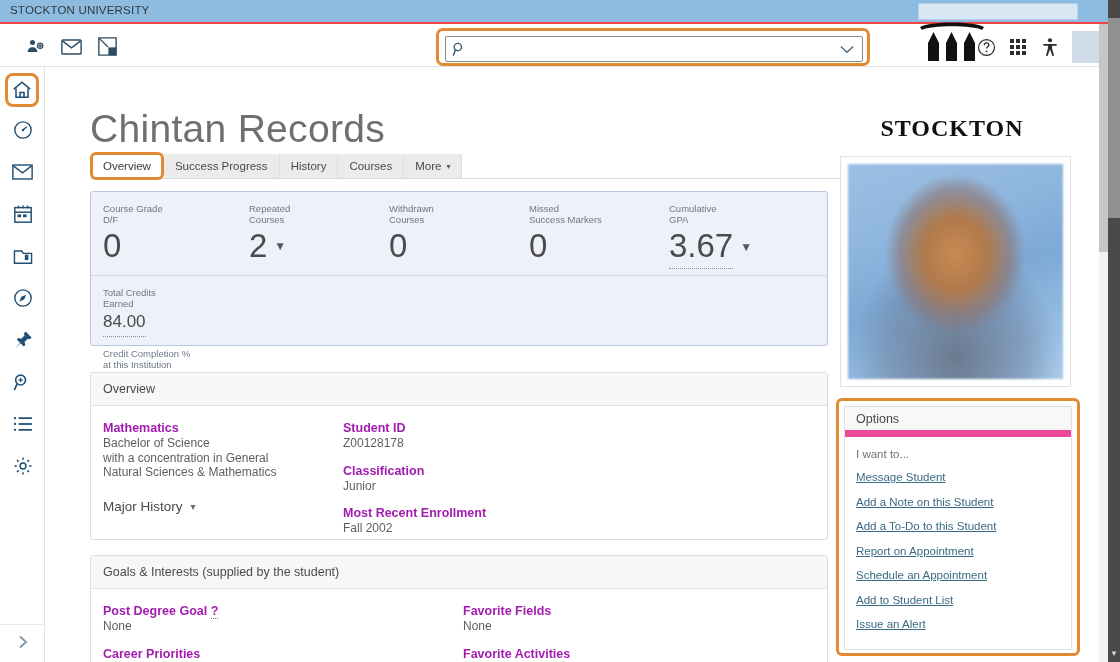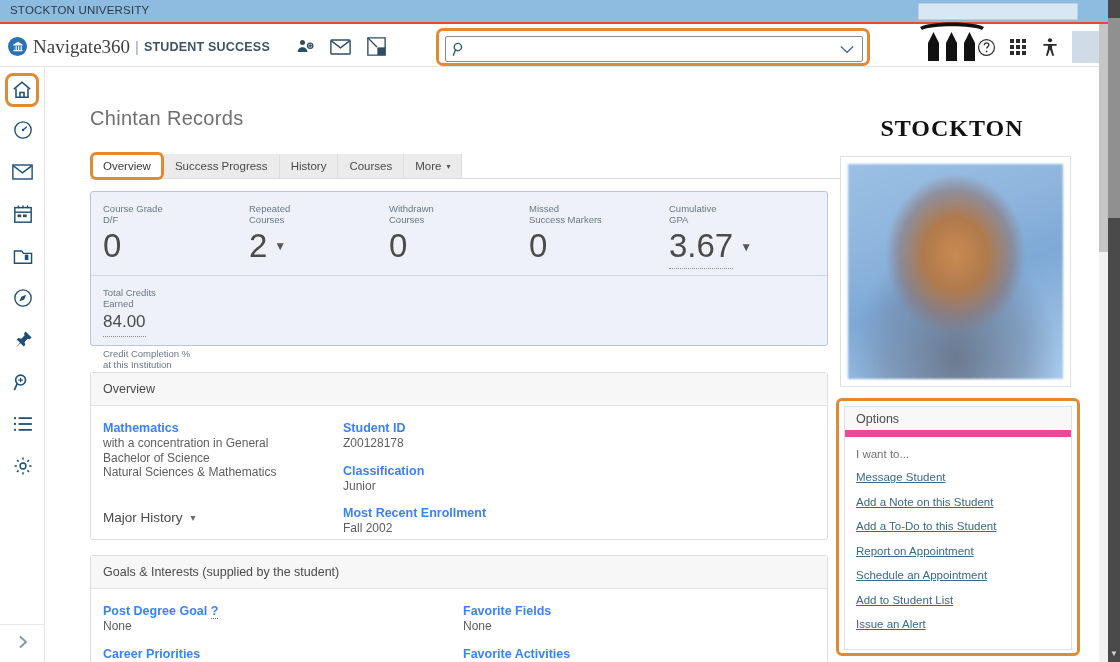--- a/index.html
+++ b/index.html
@@ -109,21 +109,21 @@
     border-top: 1px solid #eaeaea;
   }
 
   
   .main {
     position: absolute; left: 45px; top: 67px; width: 1063px; height: 595px;
     background: #fff;
   }
   .page-title {
     position: absolute; left: 45px; top: 40px;
-    font-size: 20px; color: #6f6f6f; font-weight: 400; letter-spacing: .3px;
+    font-size: 39px; color: #6f6f6f; font-weight: 400; letter-spacing: .3px;
   }
 
   
   .tabs {
     position: absolute; left: 45px; top: 88px; width: 783px; height: 24px;
     border-bottom: 1px solid #dcdcdc;
     display: flex; align-items: flex-end;
   }
   .tab {
     height: 24px; padding: 0 11px; font-size: 11.5px; color: #4a4a4a;
@@ -162,24 +162,24 @@
     border: 1px solid #dedede; border-radius: 3px; background: #fff;
   }
   .card-head {
     height: 33px; background: #f7f7f7; border-bottom: 1px solid #e3e3e3;
     display: flex; align-items: center; padding-left: 12px;
     font-size: 12.5px; color: #4a4a4a;
   }
   .card-body { padding: 14px 12px 12px 12px; position: relative; }
   .ov-left { position: absolute; left: 12px; top: 14px; width: 240px; }
   .ov-right { position: absolute; left: 252px; top: 14px; width: 350px; }
-  .fld-strong { font-size: 12.5px; font-weight: bold; color: #3b82f6; line-height: 16px; }
+  .fld-strong { font-size: 12.5px; font-weight: bold; color: #a21caf; line-height: 16px; }
   .fld-sub { font-size: 12px; color: #5e5e5e; line-height: 14.5px; }
   .major-history {
-    margin-top: 30px; font-size: 13.5px; color: #4a4a4a;
+    margin-top: 19px; font-size: 13.5px; color: #4a4a4a;
     display: flex; align-items: center;
   }
   .grp { margin-bottom: 12px; }
 
   .goals-left { position: absolute; left: 12px; top: 14px; width: 330px; }
   .goals-right { position: absolute; left: 372px; top: 14px; width: 330px; }
   .qmark { border-bottom: 1px dotted #777; cursor: help; }
 
   
   .logo-area {
@@ -254,30 +254,20 @@
 <body>
 
 <div class="app">
 
   <div class="uni-banner">
     <div class="uni-banner-text">STOCKTON UNIVERSITY</div>
     <div class="uni-banner-box"></div>
   </div>
 
   <div class="nav">
-    <div class="brand">
-      <span class="brand-badge">
-        <svg width="12" height="12" viewBox="0 0 16 16" fill="#fff">
-            <path d="M8 1 1.5 5v1h13V5L8 1zM3 7v5H2v1.5h12V12h-1V7h-1.6v5H9.6V7H8v5H6.4V7H4.8v5H3.2V7H3z"></path>
-          </svg>
-      </span>
-      <span class="brand-name">Navigate360</span>
-      <span class="brand-sep">|</span>
-      <span class="brand-sub">STUDENT SUCCESS</span>
-    </div>
 
     <div class="nav-ico" style="margin-left:22px">
       <svg width="20" height="20" viewBox="0 0 24 24" fill="none" stroke="#2e4d63" stroke-width="1.6">
         <circle cx="9" cy="6.5" r="3" fill="#2e4d63" stroke="none"></circle>
         <path d="M3.2 18c0-3.4 2.6-5.6 5.8-5.6s5.8 2.2 5.8 5.6" fill="#2e4d63" stroke="none"></path>
         <circle cx="18.2" cy="10.5" r="3.2"></circle>
         <path d="M18.2 8.6v3.8M16.3 10.5h3.8"></path>
       </svg>
     </div>
     <div class="nav-ico">
@@ -498,22 +488,22 @@
             </div>
         </div>
       </div>
     </div>
 
     <div class="card" style="top:305px; height:168px;">
       <div class="card-head">Overview</div>
       <div class="card-body" style="height:134px;">
         <div class="ov-left">
           <div class="fld-strong">Mathematics</div>
+          <div class="fld-sub">Bachelor of Science</div>
           <div class="fld-sub">with a concentration in General</div>
-          <div class="fld-sub">Bachelor of Science</div>
           <div class="fld-sub">Natural Sciences &amp; Mathematics</div>
           <div class="major-history">
             <span>Major History</span>
             <span style="margin-left:8px;font-size:10px;color:#6a6a6a">▾</span>
           </div>
         </div>
         <div class="ov-right">
           <div class="grp">
             <div class="fld-strong">Student ID</div>
             <div class="fld-sub">Z00128178</div>

